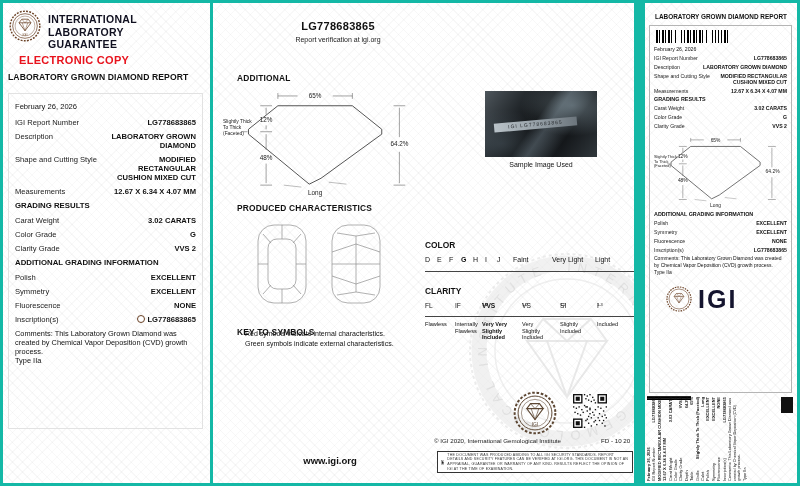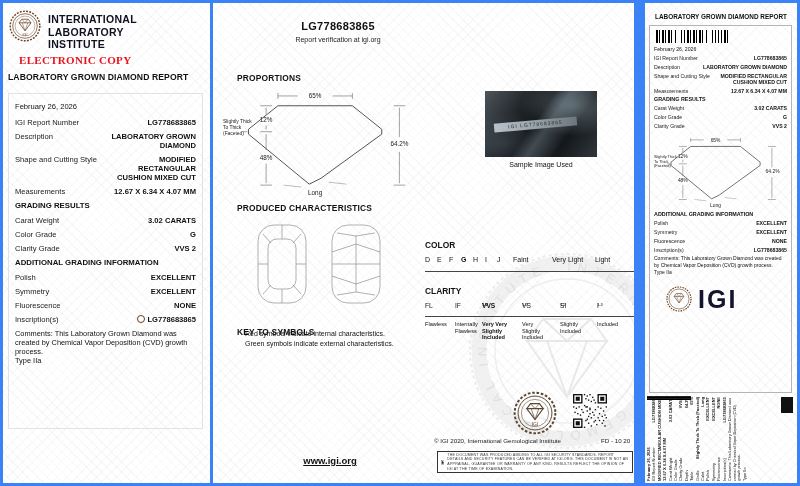--- a/index.html
+++ b/index.html
@@ -1,27 +1,27 @@
 <!DOCTYPE html>
 <html><head>
 <meta charset="utf-8">
 <style>
   html,body{margin:0;padding:0;background:#000;}
-  #page{position:relative;width:800px;height:486px;background:#3b82f6;font-family:"Liberation Sans",sans-serif;color:#111;overflow:hidden;}
+  #page{position:relative;width:800px;height:486px;background:#14b8a6;font-family:"Liberation Sans",sans-serif;color:#111;overflow:hidden;}
   .panel{position:absolute;top:3px;height:480px;background-color:#fff;overflow:hidden;
     background-image:repeating-linear-gradient(45deg, rgba(110,110,110,0.05) 0 1px, transparent 1px 7px),
                      repeating-linear-gradient(-45deg, rgba(110,110,110,0.045) 0 1px, transparent 1px 7px);}
   #left-panel{left:3px;width:207px;}
   #middle-panel{left:213px;width:421px;}
   #right-panel{left:645px;width:152px;}
   .abs{position:absolute;}
 
   
   .brand-lines{position:absolute;left:45px;top:10px;font-size:10.5px;font-weight:bold;line-height:12.5px;letter-spacing:.3px;color:#101020;}
-  .ecopy{position:absolute;left:16px;top:51px;font-size:11px;font-weight:bold;color:#e8131d;letter-spacing:.3px;font-family:Liberation Serif, serif;}
+  .ecopy{position:absolute;left:16px;top:51px;font-size:11px;font-weight:bold;color:#e8131d;letter-spacing:.3px;}
   .lp-title{position:absolute;left:5px;top:69px;font-size:8.6px;font-weight:bold;letter-spacing:.1px;}
   .fields-box{position:absolute;left:5px;top:90px;width:195px;height:336px;border:1px solid #e2e2e2;padding:8px 6px;box-sizing:border-box;}
   .ldate{font-size:7.6px;margin-bottom:7px;}
   .lrow{display:flex;justify-content:space-between;align-items:flex-start;font-size:7.6px;line-height:9px;margin-bottom:5px;}
   .ll{color:#222;}
   .lv{font-weight:bold;text-align:right;max-width:62%;}
   .lsec{font-size:7.8px;font-weight:bold;margin:3px 0 6px 0;}
   .lcomments{font-size:7.4px;line-height:9px;margin-top:2px;}
   .ltype{font-size:7.4px;line-height:9px;}
   .mini-seal{display:inline-block;width:6px;height:6px;border:1px solid #6b4226;border-radius:50%;margin-right:2px;vertical-align:-1px;}
@@ -52,21 +52,21 @@
   .cl-codes sup{font-size:4px;}
   .cl-codes .sel{font-weight:bold;}
   .cl-descs{position:relative;margin-top:4px;height:20px;}
   .cl-descs span{position:absolute;font-size:5.6px;line-height:6.6px;white-space:pre-line;}
   .cl-descs .sel{font-weight:bold;}
   .wm{position:absolute;left:248px;top:242px;opacity:.55;}
   .ftr-copy{position:absolute;left:221px;top:434px;font-size:6.2px;color:#222;}
   .ftr-code{position:absolute;left:388px;top:434px;font-size:6.2px;color:#222;}
   .disc-box{position:absolute;left:224px;top:448px;width:196px;height:22px;border:1px solid #333;box-sizing:border-box;display:flex;align-items:center;padding:0 3px;gap:3px;background:#fff;}
   .disc-text{font-size:3.6px;line-height:4.6px;color:#333;letter-spacing:.2px;}
-  .website{position:absolute;left:57px;top:452px;width:120px;text-align:center;font-size:9.5px;font-weight:bold;text-decoration:underline;}
+  .website{position:absolute;left:57px;top:452px;width:120px;text-align:center;font-size:9.5px;font-weight:bold;}
 
   
   .rp-title{position:absolute;left:0;top:10px;width:152px;text-align:center;font-size:6.4px;font-weight:bold;}
   .stub-box{position:absolute;left:4px;top:22px;width:143px;height:368px;border:1px solid #b5b5b5;box-sizing:border-box;padding:4px 4px;background:transparent;}
   .barcode{width:74px;height:13px;margin:0 0 3px 2px;
     background:repeating-linear-gradient(90deg,#000 0,#000 1.5px,transparent 1.5px,transparent 3px,#000 3px,#000 3.8px,transparent 3.8px,transparent 6.2px);}
   .sdate{font-size:5.2px;margin-bottom:3px;}
   .srow{display:flex;justify-content:space-between;align-items:flex-start;font-size:5.2px;line-height:6.2px;margin-bottom:2.6px;}
   .sl{color:#222;}
   .sv{font-weight:bold;text-align:right;max-width:60%;}
@@ -94,21 +94,21 @@
       <circle cx="20" cy="20" r="18.5" fill="none" stroke="#6b4226" stroke-width="1.8" stroke-dasharray="2.4 1.6"></circle>
       <circle cx="20" cy="20" r="15.4" fill="none" stroke="#6b4226" stroke-width="0.9"></circle>
       <circle cx="20" cy="20" r="12.4" fill="none" stroke="#6b4226" stroke-width="0.5"></circle>
       <path d="M12.5 16 h15 l-7.5 10 z M12.5 16 l3.5-4.5 h8 l3.5 4.5" fill="none" stroke="#6b4226" stroke-width="1"></path>
       <path d="M16 11.5 l4 4.5 4-4.5 M16.5 16 l3.5 10 3.5-10" fill="none" stroke="#6b4226" stroke-width="0.6"></path>
       <text x="20" y="32" font-size="4.5" text-anchor="middle" fill="#6b4226">IGI</text>
     </svg>
     <div class="brand-lines">
       <div>INTERNATIONAL</div>
       <div>LABORATORY</div>
-      <div>INSTITUTE</div>
+      <div>GUARANTEE</div>
     </div>
     <div class="ecopy">ELECTRONIC COPY</div>
     <div class="lp-title">LABORATORY GROWN DIAMOND REPORT</div>
 
     <div class="fields-box">
       <div class="ldate">February 26, 2026</div>
       <div class="lrow">
         <span class="ll">IGI Report Number</span>
         <span class="lv">LG778683865</span>
       </div>
@@ -170,21 +170,21 @@
         </defs>
       <text font-size="13" letter-spacing="6" fill="#c9c9c9" font-family="Liberation Sans, sans-serif">
         <textPath href="#wmp">INTERNATIONAL GEMOLOGICAL INSTITUTE</textPath>
       </text>
       <path d="M66 96 L146 96 L106 152 Z M66 96 L82 74 L130 74 L146 96 M82 74 L106 96 L130 74 M86 96 L106 152 L126 96" fill="none" stroke="#d8d8d8" stroke-width="2"></path>
     </svg>
 
     <div class="mp-number">LG778683865</div>
     <div class="mp-verif">Report verification at igi.org</div>
 
-    <div class="sec-title" style="left:24px;top:70px;">PROPORTIONS</div>
+    <div class="sec-title" style="left:24px;top:70px;">ADDITIONAL</div>
     <svg class="abs" style="left:10px;top:83px;" width="196" height="113" viewBox="0 0 200 115">
       <g stroke="#3d3d3d" stroke-width="0.9" fill="none">
         <path d="M56 20 L132 20 L162 44 M56 20 L26 44 M26 44 L26 49 M162 44 L162 49 M26 49 L88 100 L100 94 L162 49"></path>
       </g>
       <g stroke="#777" stroke-width="0.5" fill="none">
         <path d="M62 101 L80 103 M108 98 L126 100"></path>
       </g>
       <g stroke="#555" stroke-width="0.55" fill="none">
         <path d="M56 10 L76 10 M112 10 L132 10 M56 7 L56 13 M132 7 L132 13"></path>
         <path d="M38 20 L50 20 M44 22 L44 29 M44 40 L44 44 M38 46.5 L50 46.5 M44 49 L44 65 M44 79 L44 99 M38 101 L50 101"></path>

